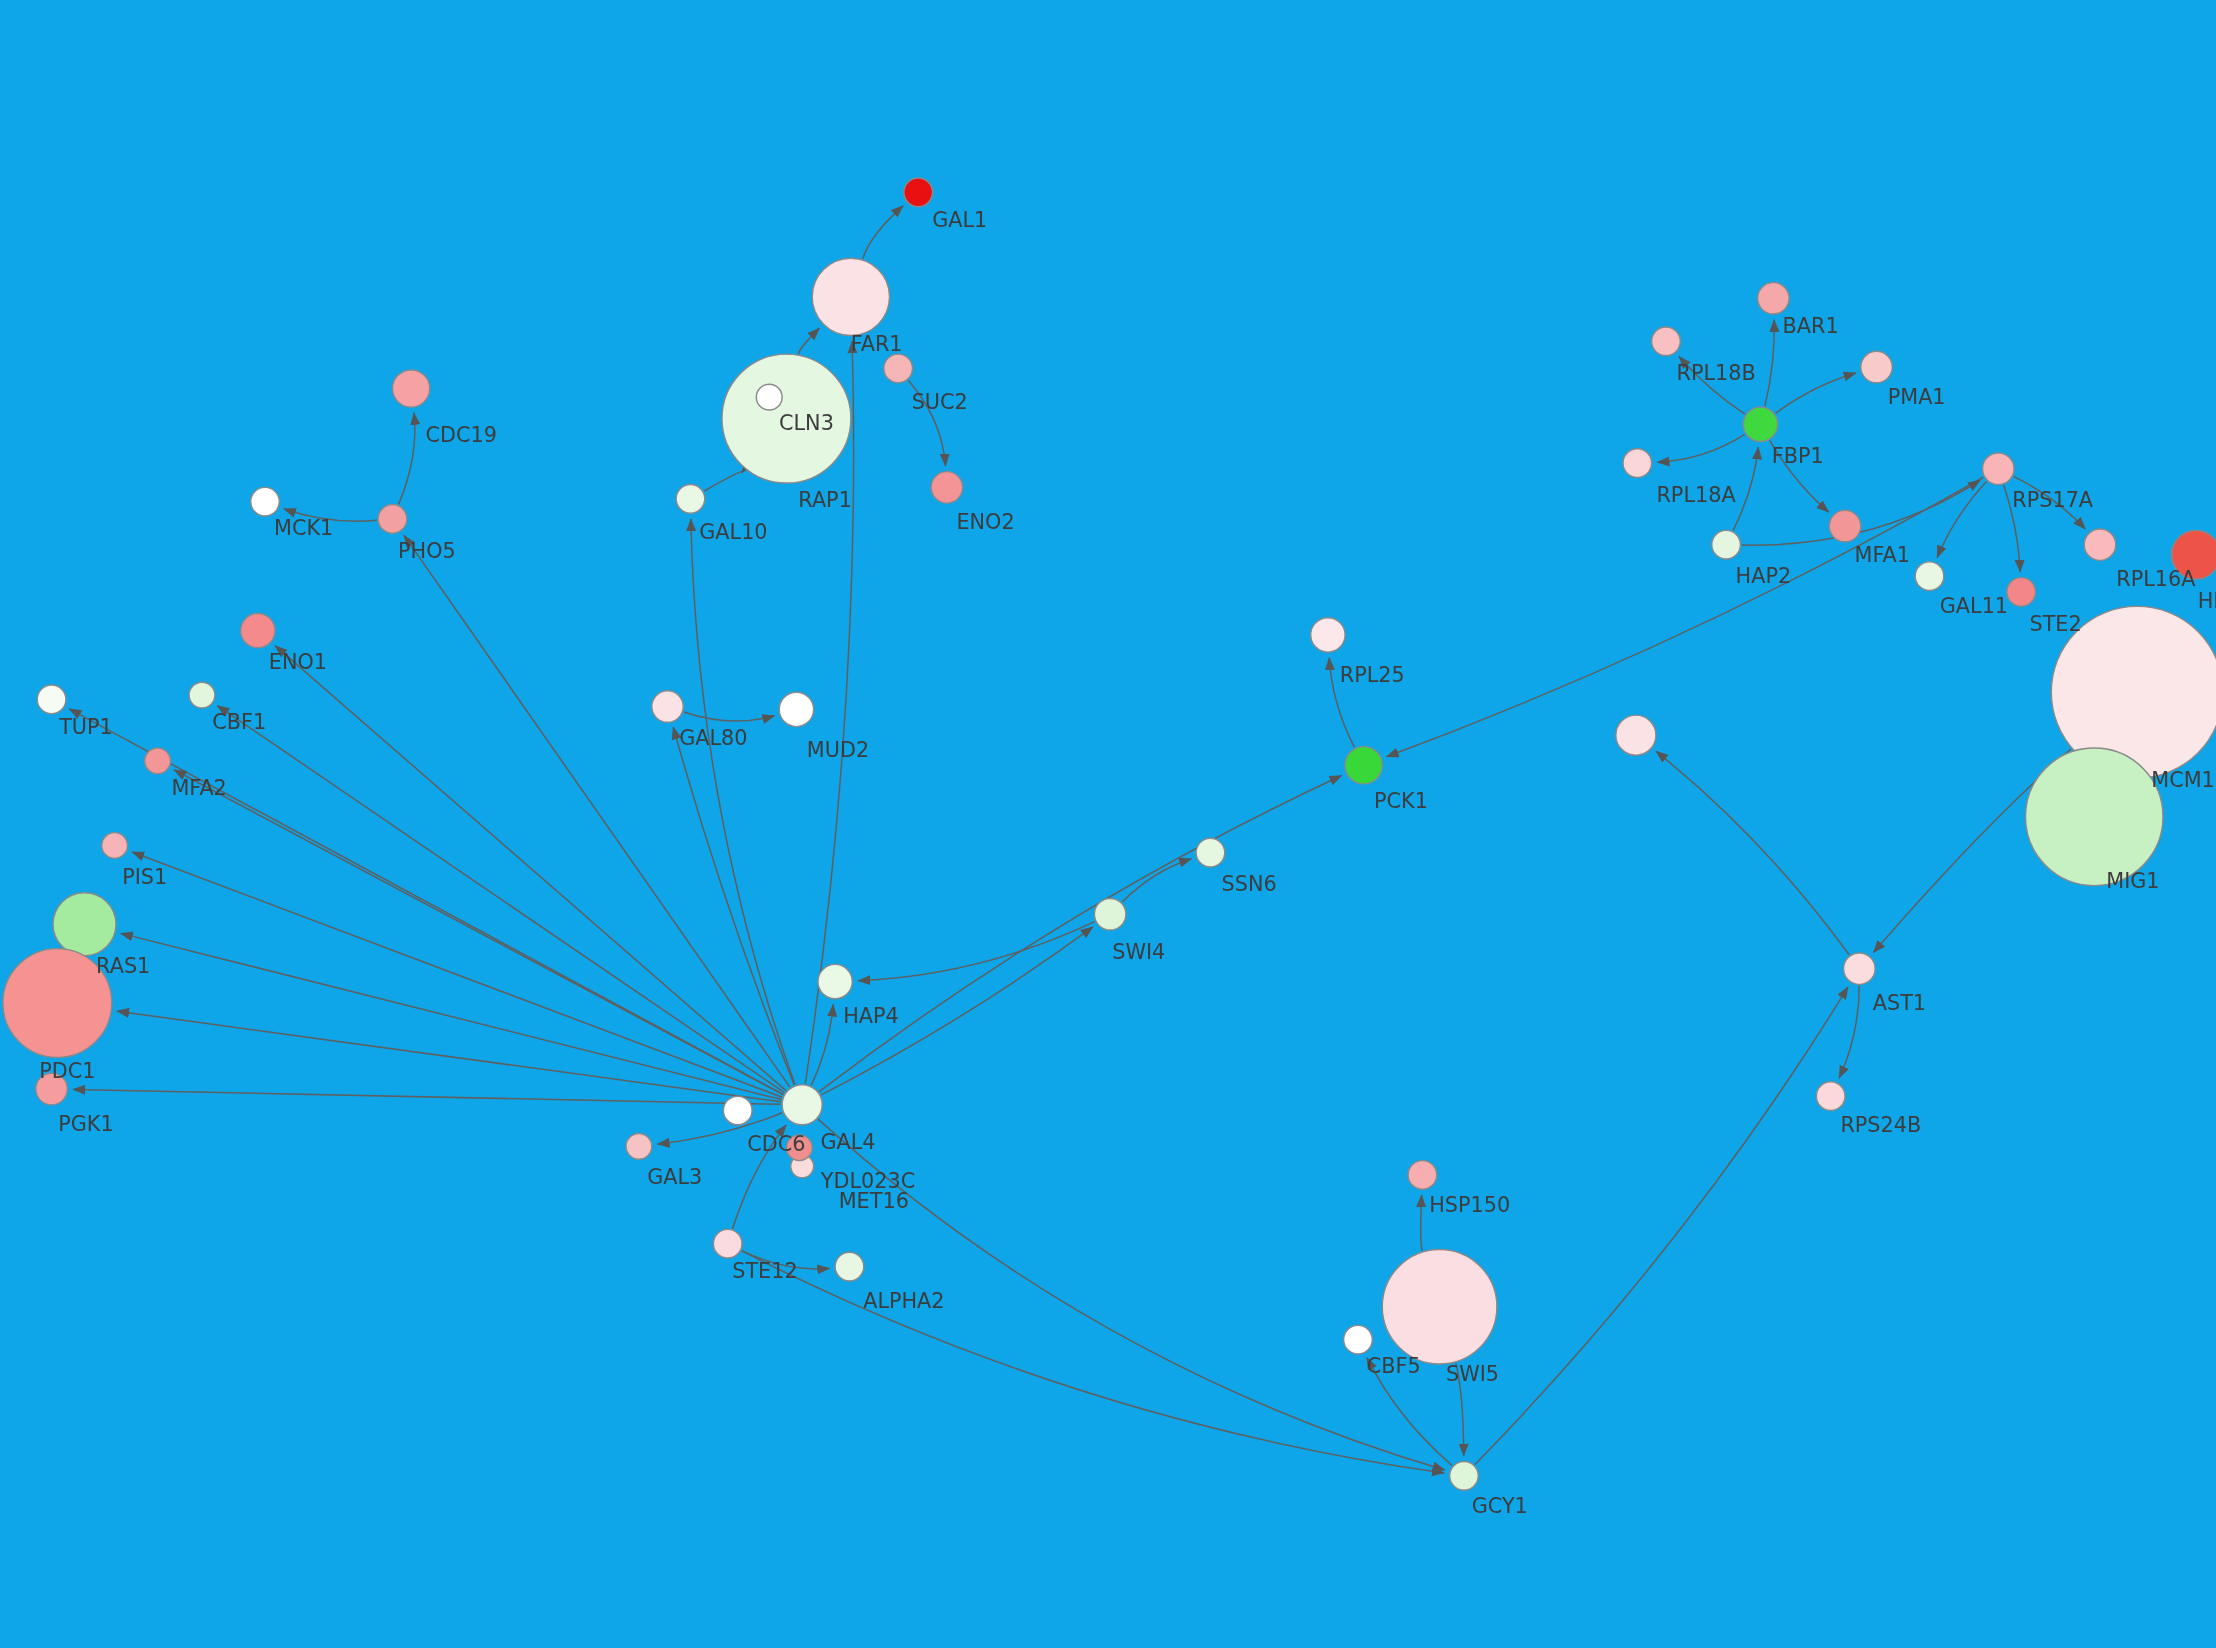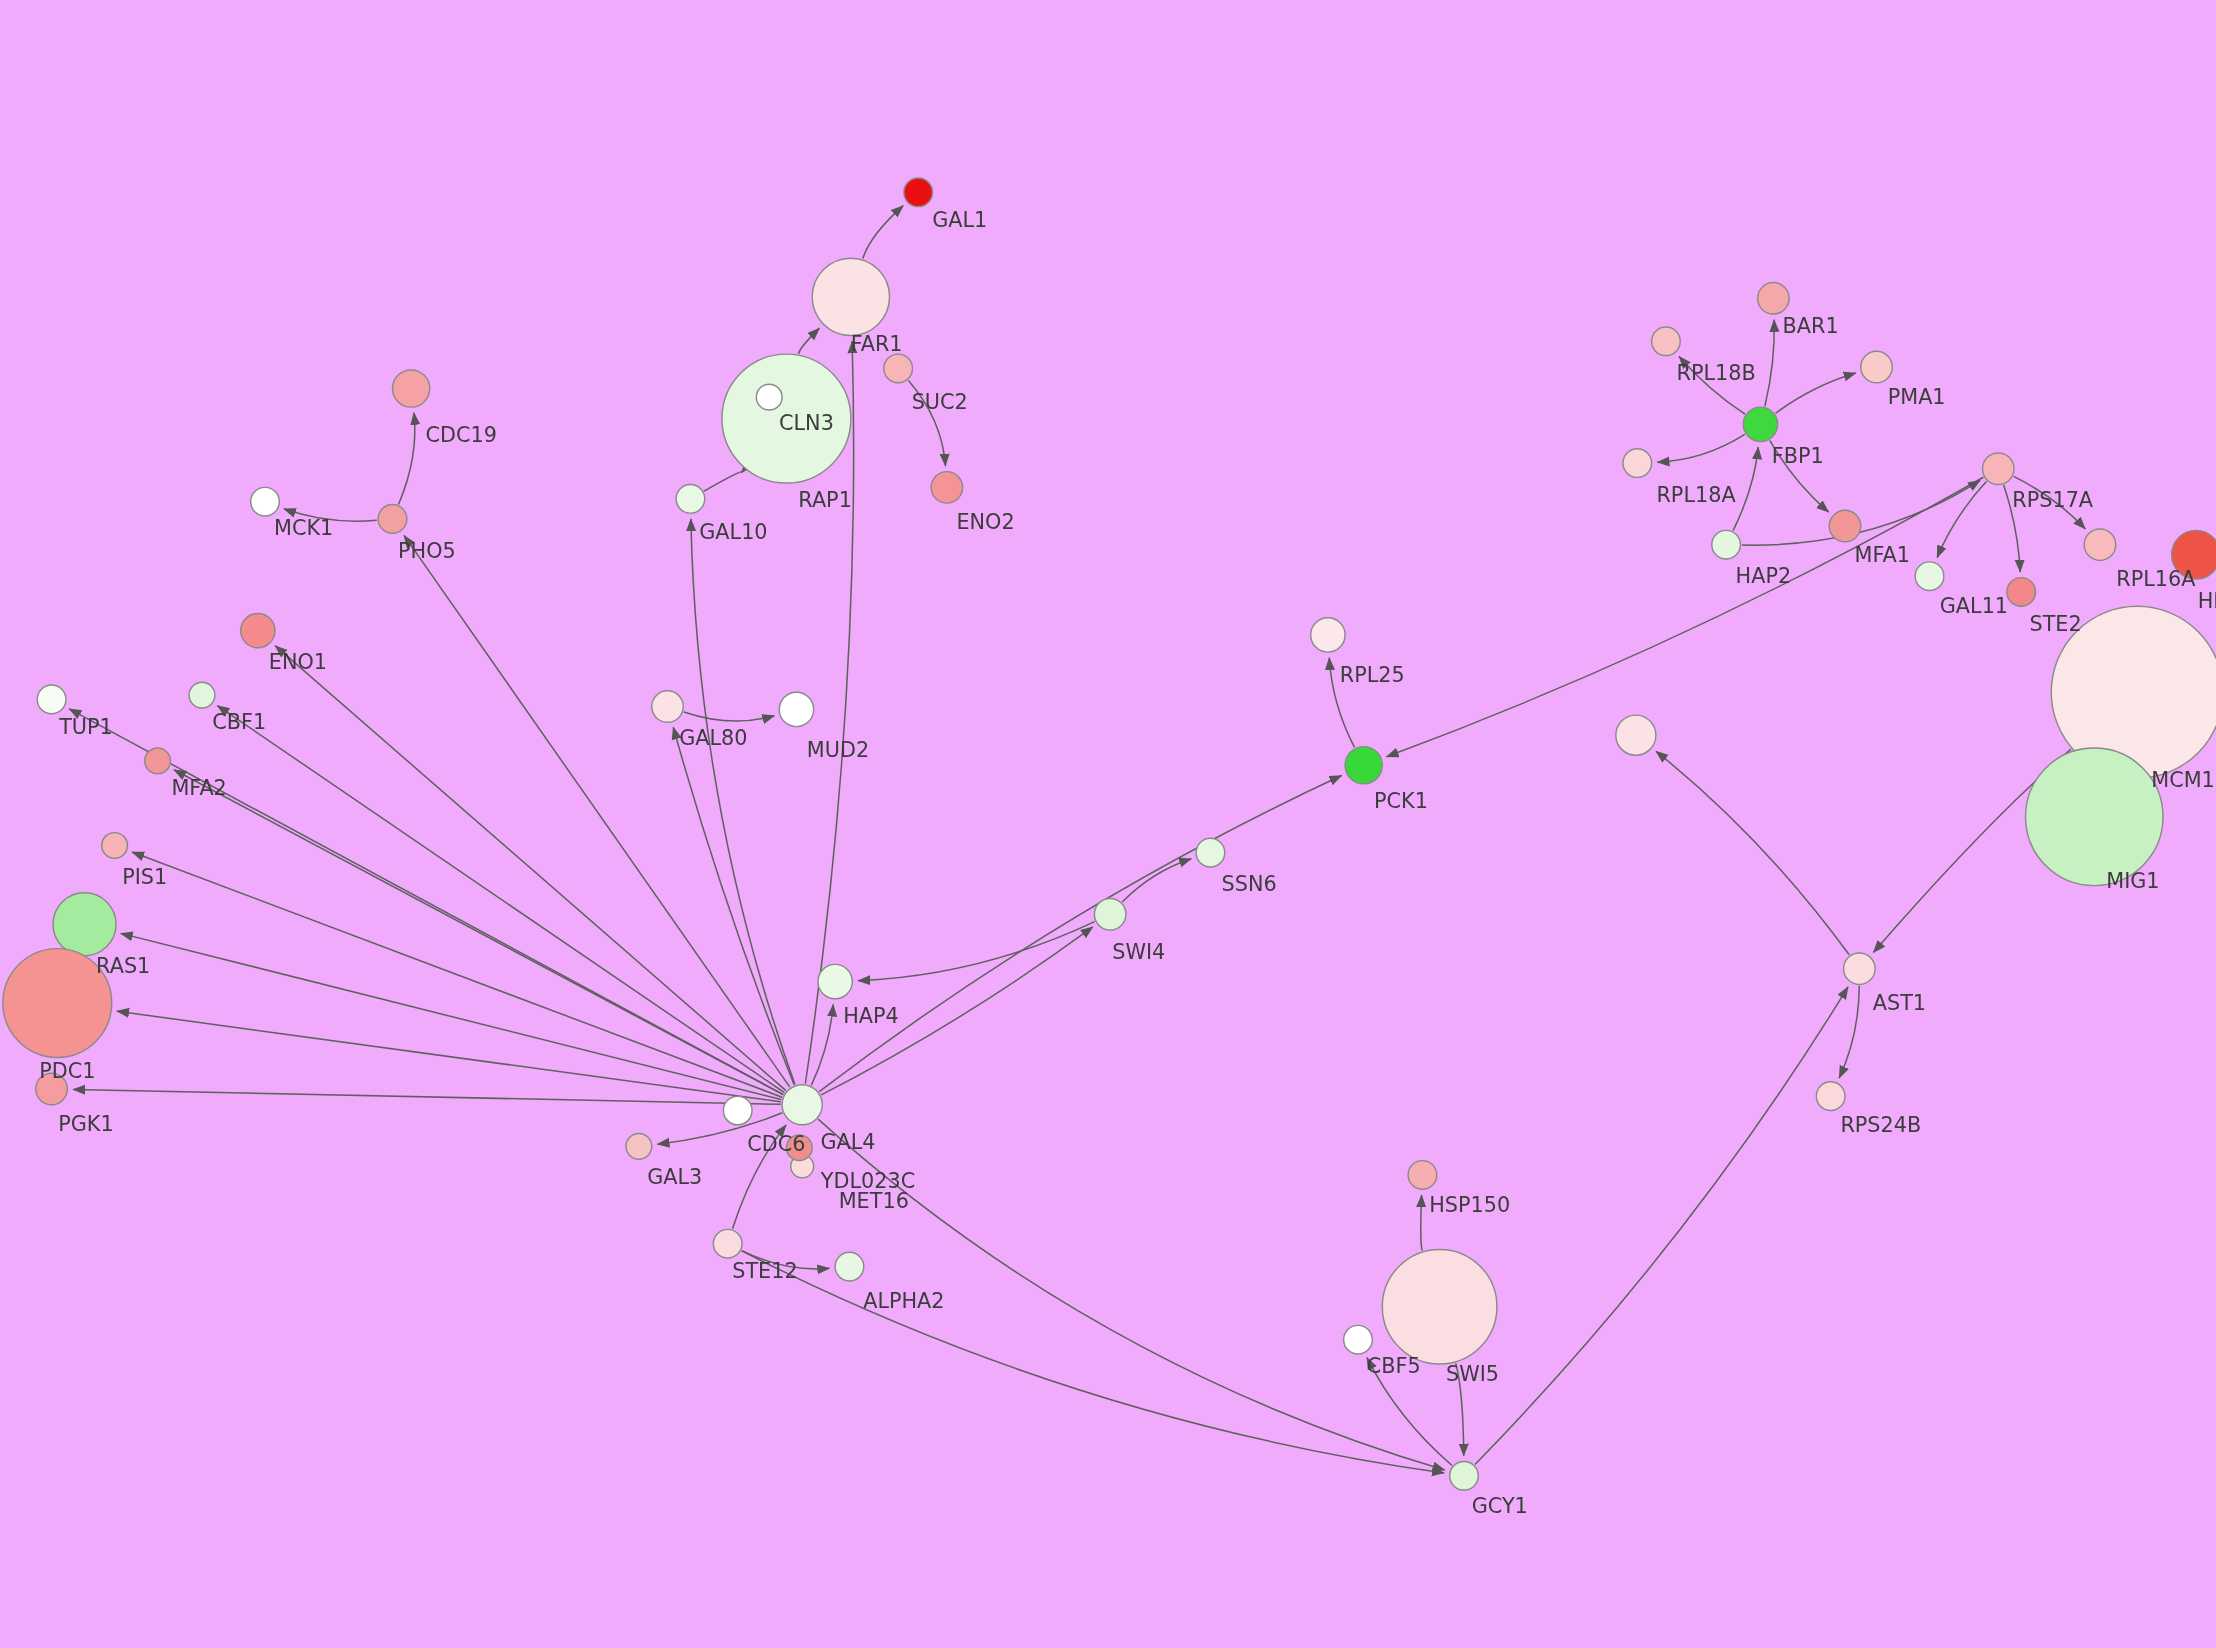--- a/index.html
+++ b/index.html
@@ -1,16 +1,16 @@
 <!DOCTYPE html>
 <html style="font-size:12.4px"><head>
 <meta charset="utf-8">
 <style>
   html,body{margin:0;padding:0;background:#ffffff;}
-  #stage{position:relative;width:2216px;height:1648px;background:#f0abfc;overflow:hidden;}
+  #stage{position:relative;width:2216px;height:1648px;background:#0ea5e9;overflow:hidden;}
   svg{display:block;}
   .edge{fill:none;stroke:#5f5f5f;stroke-width:1.05;}
   .node{stroke:#8a8a8a;stroke-width:1;}
   .node-label{
     font-family:"DejaVu Sans","Liberation Sans",sans-serif;
     font-size:14.5px;
     fill:#3c3c3c;
     text-anchor:middle;
   }
 </style>

